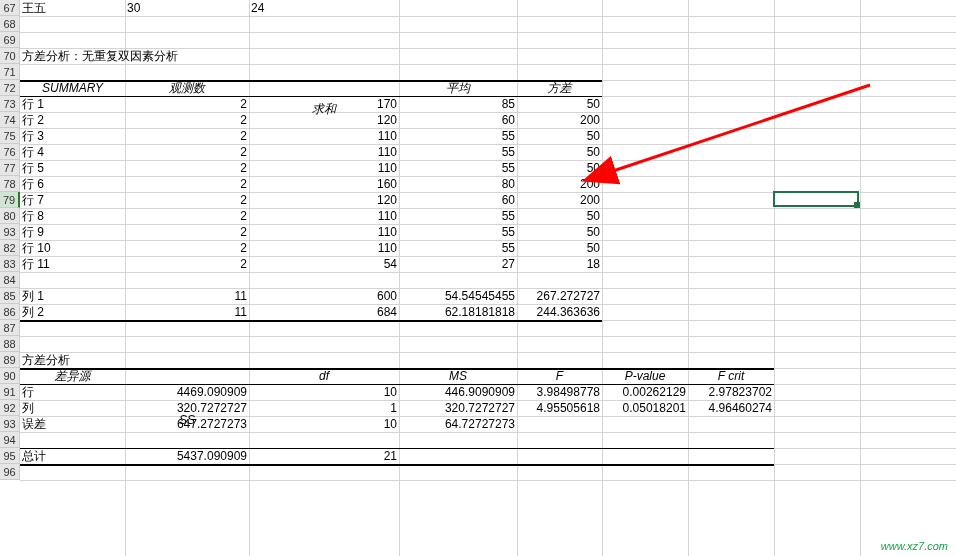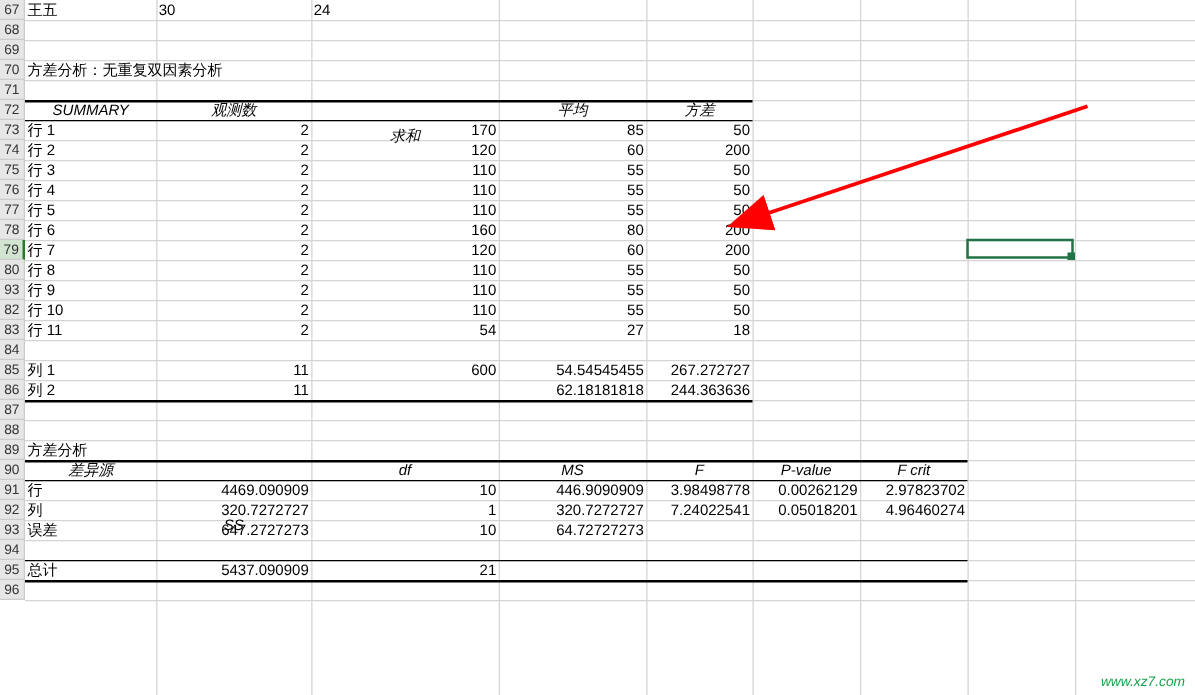--- a/index.html
+++ b/index.html
@@ -173,20 +173,21 @@
       <div class="cell r" style="left: 229px; width: 150px; top: 256px;">54</div>
       <div class="cell r" style="left: 379px; width: 118px; top: 256px;">27</div>
       <div class="cell r" style="left: 497px; width: 85px; top: 256px;">18</div>
       <div class="cell " style="left: 0px; width: 105px; top: 288px;">列 1</div>
       <div class="cell r" style="left: 105px; width: 124px; top: 288px;">11</div>
       <div class="cell r" style="left: 229px; width: 150px; top: 288px;">600</div>
       <div class="cell r" style="left: 379px; width: 118px; top: 288px;">54.54545455</div>
       <div class="cell r" style="left: 497px; width: 85px; top: 288px;">267.272727</div>
       <div class="cell " style="left: 0px; width: 105px; top: 304px;">列 2</div>
       <div class="cell r" style="left: 105px; width: 124px; top: 304px;">11</div>
+      <div class="cell r" style="left: 229px; width: 150px; top: 304px;">684</div>
       <div class="cell r" style="left: 379px; width: 118px; top: 304px;">62.18181818</div>
       <div class="cell r" style="left: 497px; width: 85px; top: 304px;">244.363636</div>
       <div class="border-t-med" style="position: absolute; left: 0px; width: 582px; top: 320px; height: 0px;"></div>
       <div class="cell " style="left: 0px; width: 105px; top: 352px;">方差分析</div>
       <div class="border-t-med" style="position: absolute; left: 0px; width: 754px; top: 368px; height: 0px;"></div>
       <div class="cell c" style="left: 0px; width: 105px; top: 368px;">差异源</div>
       <div class="cell c" style="left: 105px; width: 124px; top: 368px; margin-top: 44px;">SS</div>
       <div class="cell c" style="left: 229px; width: 150px; top: 368px;">df</div>
       <div class="cell c" style="left: 379px; width: 118px; top: 368px;">MS</div>
       <div class="cell c" style="left: 497px; width: 85px; top: 368px;">F</div>
@@ -197,21 +198,21 @@
       <div class="cell r" style="left: 105px; width: 124px; top: 384px;">4469.090909</div>
       <div class="cell r" style="left: 229px; width: 150px; top: 384px;">10</div>
       <div class="cell r" style="left: 379px; width: 118px; top: 384px;">446.9090909</div>
       <div class="cell r" style="left: 497px; width: 85px; top: 384px;">3.98498778</div>
       <div class="cell r" style="left: 582px; width: 86px; top: 384px;">0.00262129</div>
       <div class="cell r" style="left: 668px; width: 86px; top: 384px;">2.97823702</div>
       <div class="cell " style="left: 0px; width: 105px; top: 400px;">列</div>
       <div class="cell r" style="left: 105px; width: 124px; top: 400px;">320.7272727</div>
       <div class="cell r" style="left: 229px; width: 150px; top: 400px;">1</div>
       <div class="cell r" style="left: 379px; width: 118px; top: 400px;">320.7272727</div>
-      <div class="cell r" style="left: 497px; width: 85px; top: 400px;">7.24022541</div>
+      <div class="cell r" style="left: 497px; width: 85px; top: 400px;">4.95505618</div>
       <div class="cell r" style="left: 582px; width: 86px; top: 400px;">0.05018201</div>
       <div class="cell r" style="left: 668px; width: 86px; top: 400px;">4.96460274</div>
       <div class="cell " style="left: 0px; width: 105px; top: 416px;">误差</div>
       <div class="cell r" style="left: 105px; width: 124px; top: 416px;">647.2727273</div>
       <div class="cell r" style="left: 229px; width: 150px; top: 416px;">10</div>
       <div class="cell r" style="left: 379px; width: 118px; top: 416px;">64.72727273</div>
       <div class="border-t-thin" style="position: absolute; left: 0px; width: 754px; top: 448px; height: 0px;"></div>
       <div class="cell " style="left: 0px; width: 105px; top: 448px;">总计</div>
       <div class="cell r" style="left: 105px; width: 124px; top: 448px;">5437.090909</div>
       <div class="cell r" style="left: 229px; width: 150px; top: 448px;">21</div>

